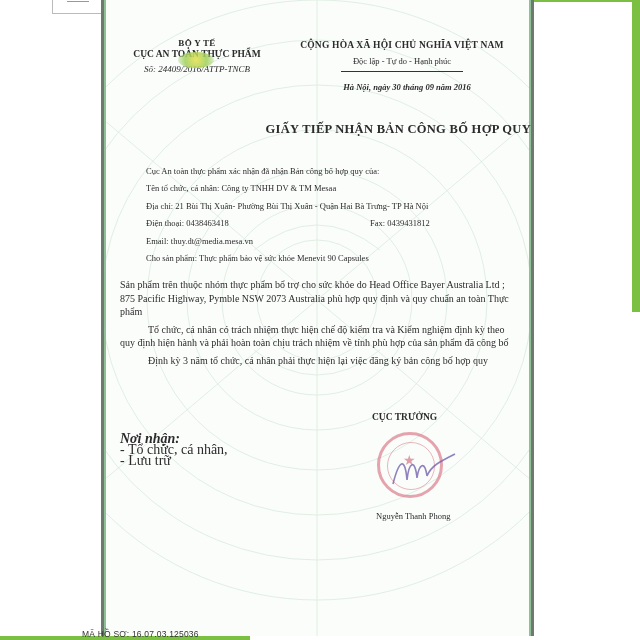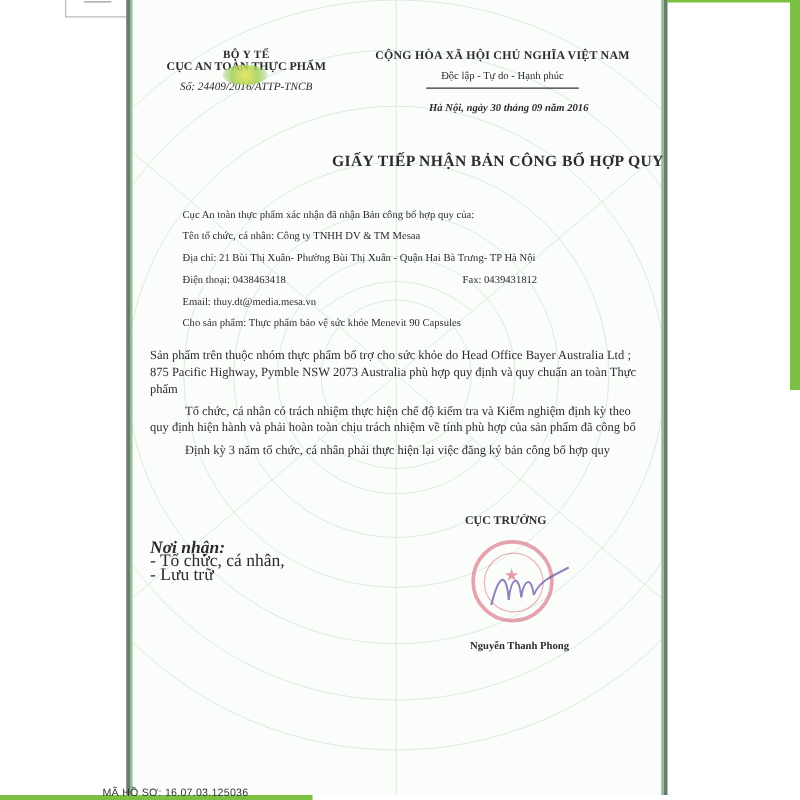--- a/index.html
+++ b/index.html
@@ -46,21 +46,21 @@
     .para { margin: 0 0 4px 0; }
     .indent { text-indent: 28px; }
     .recipients { position: absolute; left: 16px; top: 385px; font-size: 14px; line-height: 11px; margin-top: 48px; }
     .recip-title { font-weight: bold; font-style: italic; }
 
     .signer-title { position: absolute; left: 268px; top: 412px; font-weight: bold; font-size: 9.5px; }
     .stamp { position: absolute; left: 273px; top: 432px; width: 66px; height: 66px; border-radius: 50%; border: 3px solid rgba(210,90,110,0.55); box-sizing: border-box; }
     .stamp::before { content: ""; position: absolute; left: 7px; top: 7px; width: 46px; height: 46px; border-radius: 50%; border: 1.5px solid rgba(210,90,110,0.45); }
     .stamp-star { position: absolute; left: 23px; top: 17px; font-size: 14px; color: rgba(200,80,100,0.55); }
     .signature { position: absolute; left: 285px; top: 450px; width: 70px; height: 40px; }
-    .signer-name { position: absolute; left: 272px; top: 511px; font-weight: bold; font-size: 8.5px; }
+    .signer-name { position: absolute; left: 272px; top: 511px; font-weight: normal; font-size: 8.5px; }
 
     .code-footer { position: absolute; left: 82px; top: 629px; font-family: "Liberation Sans", sans-serif; font-size: 8.5px; color: #333; letter-spacing: 0.2px; }
   </style>
 </head>
 <body>
 
 <div class="small-tab"></div>
 <div class="green-bar-top"></div>
 <div class="green-bar-right"></div>
 

